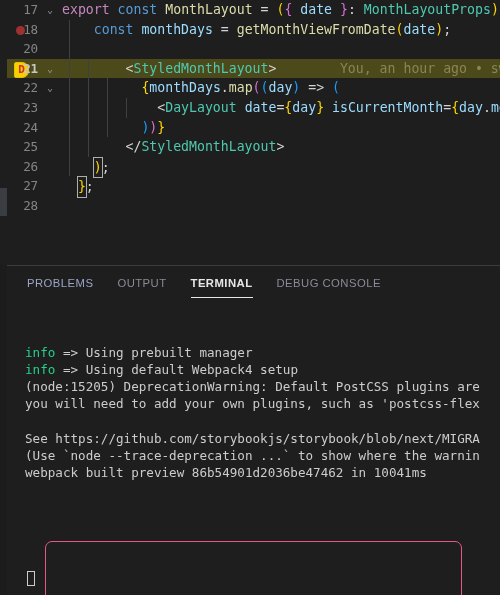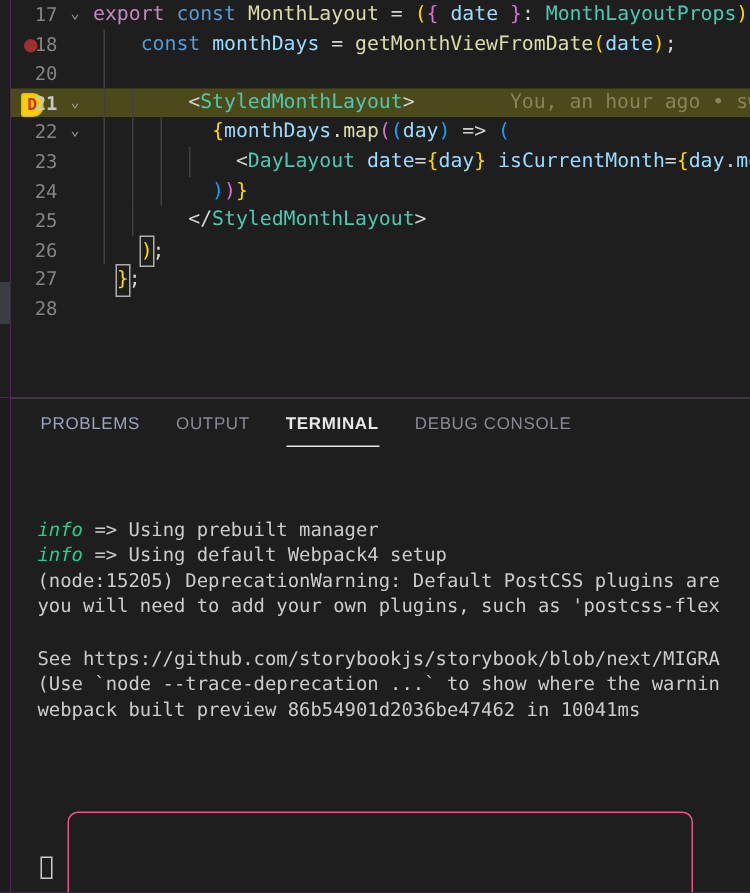--- a/index.html
+++ b/index.html
@@ -5,21 +5,21 @@
   html, body {
     margin: 0; padding: 0;
     background: #1e1e1e;
     width: 500px; height: 595px;
     overflow: hidden;
   }
   body {
     font-family: "DejaVu Sans Mono", "Liberation Mono", monospace;
     -webkit-font-smoothing: antialiased;
   }
-  #root { position: relative; width: 500px; height: 595px; background: #d946ef; }
+  #root { position: relative; width: 500px; height: 595px; background: #ec4899; }
 
   
   .edge-strip {
     position: absolute; left: 0; top: 0; width: 7px; height: 265px;
     background: #1e1e1e;
   }
   .edge-scroll-thumb {
     position: absolute; left: 0; top: 188px; width: 7px; height: 28px;
     background: #3a3d41;
   }
@@ -125,21 +125,21 @@
   .term-body {
     position: absolute; left: 0; right: 0; top: 35px; bottom: 0;
     padding: 9px 0 0 18px;
     font-size: 12.6px;
     line-height: 17.1px;
     color: #cccccc;
     white-space: pre;
     overflow: hidden;
   }
   .term-line { height: 17.1px; white-space: pre; }
-  .c-green  { color: #23d18b; font-style: italic; }
+  .c-green  { color: #23d18b; }
   .c-white  { color: #cccccc; }
 
   .sb-box {
     position: relative;
     margin: 9px 0 0 20px;
     width: 417px; height: 118px;
     border: 1px solid #e8558c;
     border-radius: 7px;
     box-sizing: border-box;
     background: #1e1e1e;

